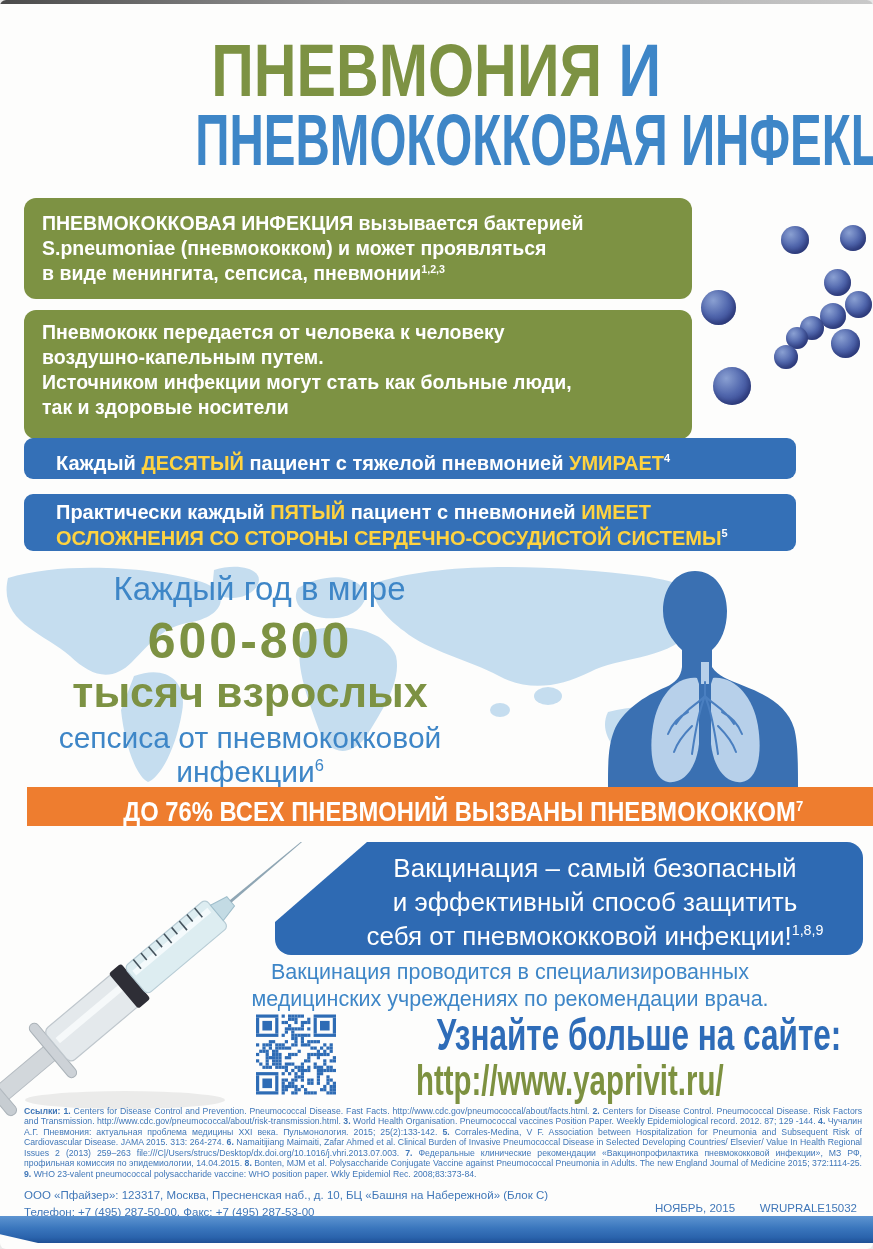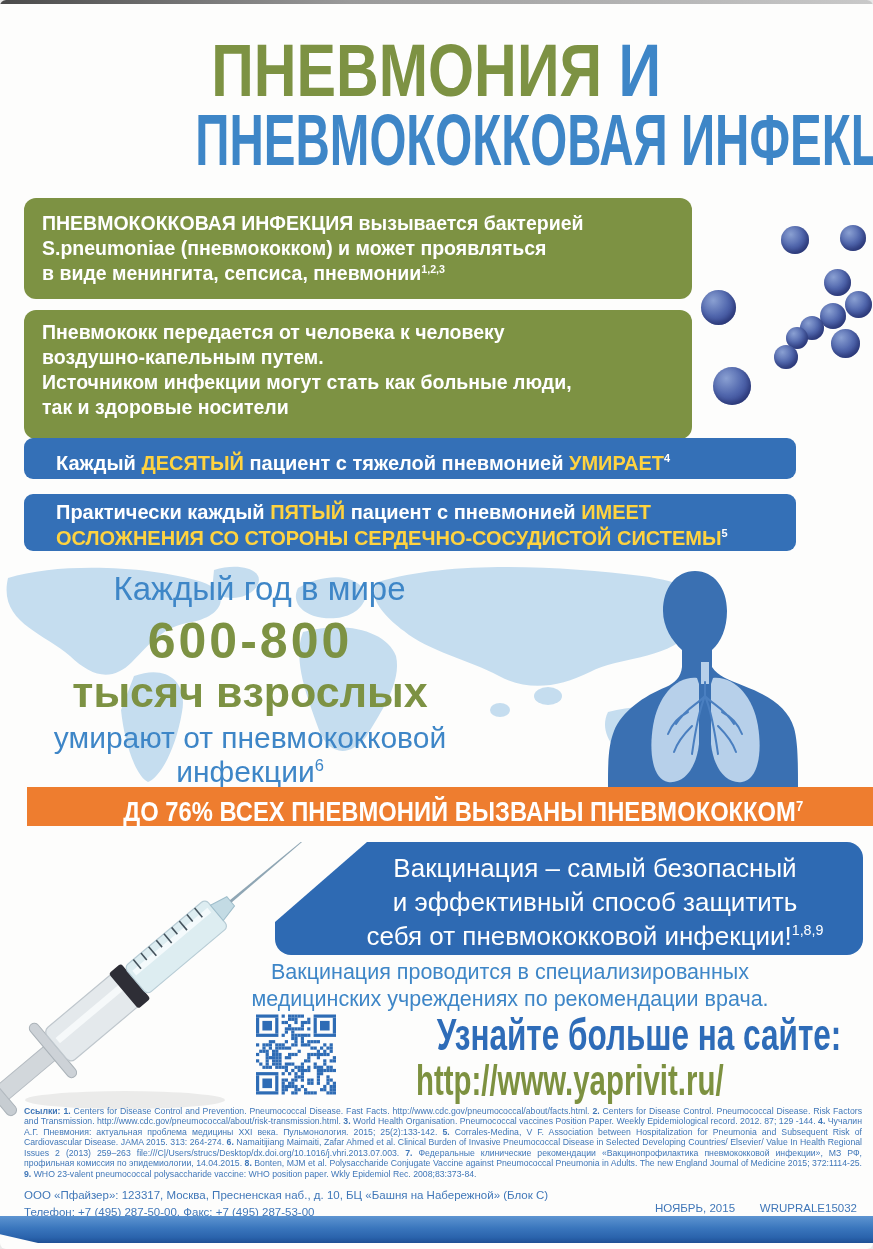--- a/index.html
+++ b/index.html
@@ -130,21 +130,21 @@
       <path d="M608,152 C650,140 688,152 692,172 C695,192 670,207 640,201 C614,196 598,172 608,152 Z"></path>
       <ellipse cx="548" cy="136" rx="14" ry="9"></ellipse>
       <ellipse cx="500" cy="150" rx="10" ry="7"></ellipse>
     </g>
   </svg>
 
   <div class="world-stat">
     <div class="ws-l1">Каждый год в мире</div>
     <div class="ws-l2">600-800</div>
     <div class="ws-l3">тысяч взрослых</div>
-    <div class="ws-l4">умирают от пневмококковой</div>
+    <div class="ws-l4">сепсиса от пневмококковой</div>
     <div class="ws-l5"><span>инфекции</span><sup>6</sup></div>
   </div>
 
   <svg class="human-svg" viewBox="0 0 273 221">
     <path fill="#3a70b2" d="M95,5 C114,5 127,22 127,45 C127,62 121,76 112,84 L112,101 C118,110 129,114 144,120 C170,130 188,142 194,162 C198,176 198,198 198,221 L8,221 C8,198 8,180 14,165 C22,145 44,130 66,121 C75,117 81,111 82,101 L82,84 C72,75 63,61 63,45 C63,22 76,5 95,5 Z"></path>
     <g>
       <path fill="#b7d0ea" d="M101,96 L109,96 L109,118 L101,118 Z"></path>
       <path fill="#b7d0ea" d="M97,112 C76,110 58,130 53,160 C48,192 55,214 68,216 C83,218 96,204 99,178 L99,118 Z"></path>
       <path fill="#b7d0ea" d="M113,112 C134,110 153,130 158,160 C163,192 156,214 142,216 C127,218 114,204 111,178 L111,118 Z"></path>
       <g stroke="#4a7fc0" stroke-width="2" fill="none" stroke-linecap="round">

